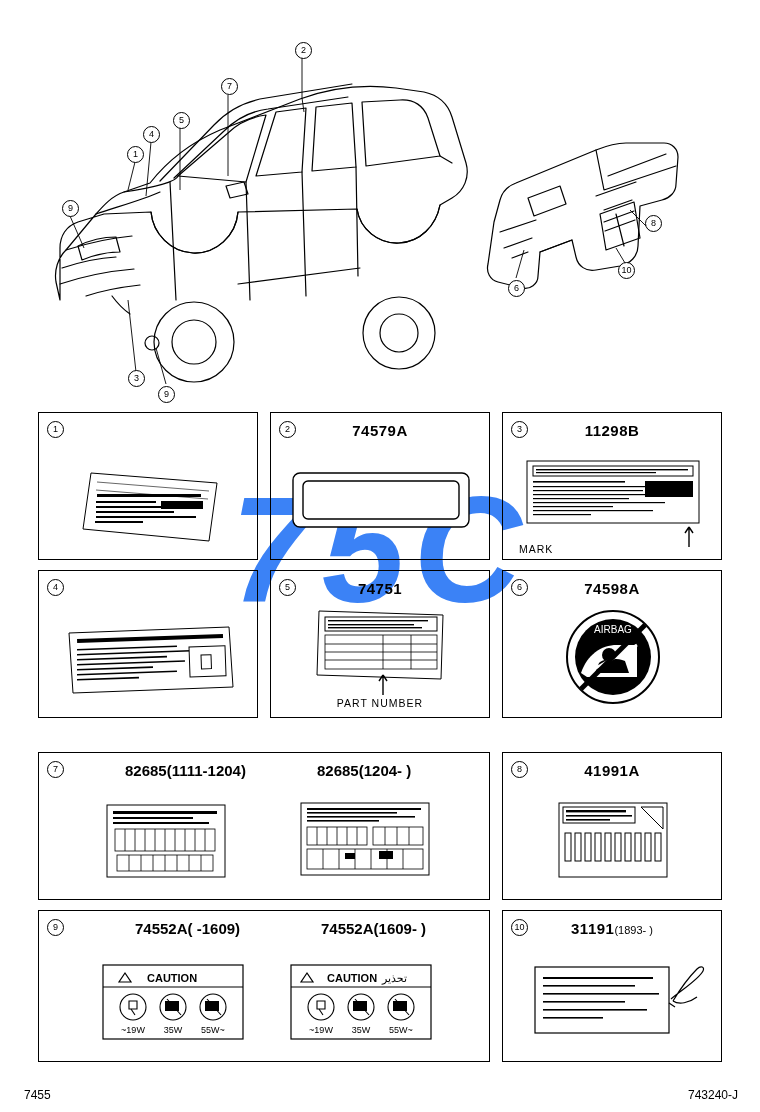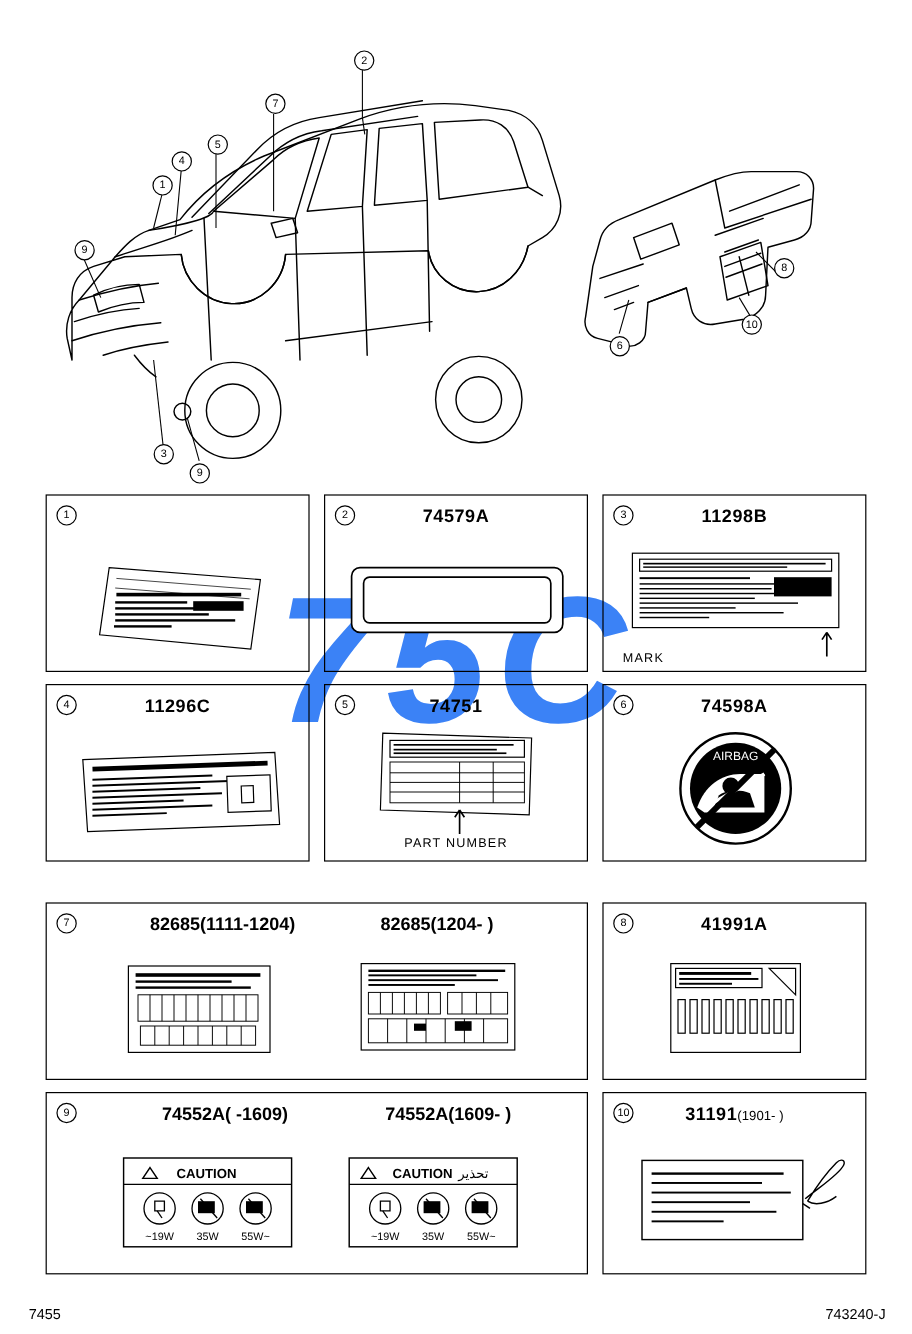--- a/index.html
+++ b/index.html
@@ -254,21 +254,20 @@
         </g>
         <g stroke="#000" stroke-width="1.4" fill="#000">
           <path d="M186 104 L186 84 M186 84 L182 90 M186 84 L190 90"></path>
         </g>
       </svg>
       <div class="cap" style="left:16px; top:130px; width:100%; text-align:left; padding-right:16px;">MARK</div>
     </div>
 
     <div class="panel" style="left:38px; top:166px; width:220px; height:148px;">
       <div class="pnum">4</div>
-      <div class="ptitle">11296C</div>
       <svg width="220" height="112" viewBox="0 0 220 112" style="position:absolute; left:0; top:32px;">
         <g stroke="#000" fill="#fff" stroke-width="1">
           <path d="M30 30 L190 24 L194 84 L34 90 Z"></path>
         </g>
         <g fill="#000">
           <rect x="38" y="36" width="146" height="4" transform="rotate(-2 38 36)"></rect>
           <rect x="38" y="46" width="100" height="1.6" transform="rotate(-2 38 46)"></rect>
           <rect x="38" y="51" width="114" height="1.6" transform="rotate(-2 38 51)"></rect>
           <rect x="38" y="56" width="90" height="1.6" transform="rotate(-2 38 56)"></rect>
           <rect x="38" y="61" width="108" height="1.6" transform="rotate(-2 38 61)"></rect>
@@ -495,21 +494,21 @@
         </g>
         <text x="282" y="84" font-family="Liberation Sans, sans-serif" font-size="9" fill="#000" text-anchor="middle">~19W</text>
         <text x="322" y="84" font-family="Liberation Sans, sans-serif" font-size="9" fill="#000" text-anchor="middle">35W</text>
         <text x="362" y="84" font-family="Liberation Sans, sans-serif" font-size="9" fill="#000" text-anchor="middle">55W~</text>
       </svg>
     </div>
 
     <div class="panel" style="left:502px; top:506px; width:220px; height:152px;">
       <div class="pnum">10</div>
       <div class="ptitle">
-        <span>31191</span><span class="rng">(1901-      )</span>
+        <span>31191</span><span class="rng">(1893-      )</span>
       </div>
       <svg width="220" height="112" viewBox="0 0 220 112" style="position:absolute; left:0; top:34px;">
         <g stroke="#000" fill="#fff" stroke-width="1.2">
           <rect x="32" y="22" width="134" height="66"></rect>
         </g>
         <g fill="#000">
           <rect x="40" y="32" width="110" height="2"></rect>
           <rect x="40" y="40" width="92" height="1.6"></rect>
           <rect x="40" y="48" width="116" height="1.6"></rect>
           <rect x="40" y="56" width="82" height="1.6"></rect>

